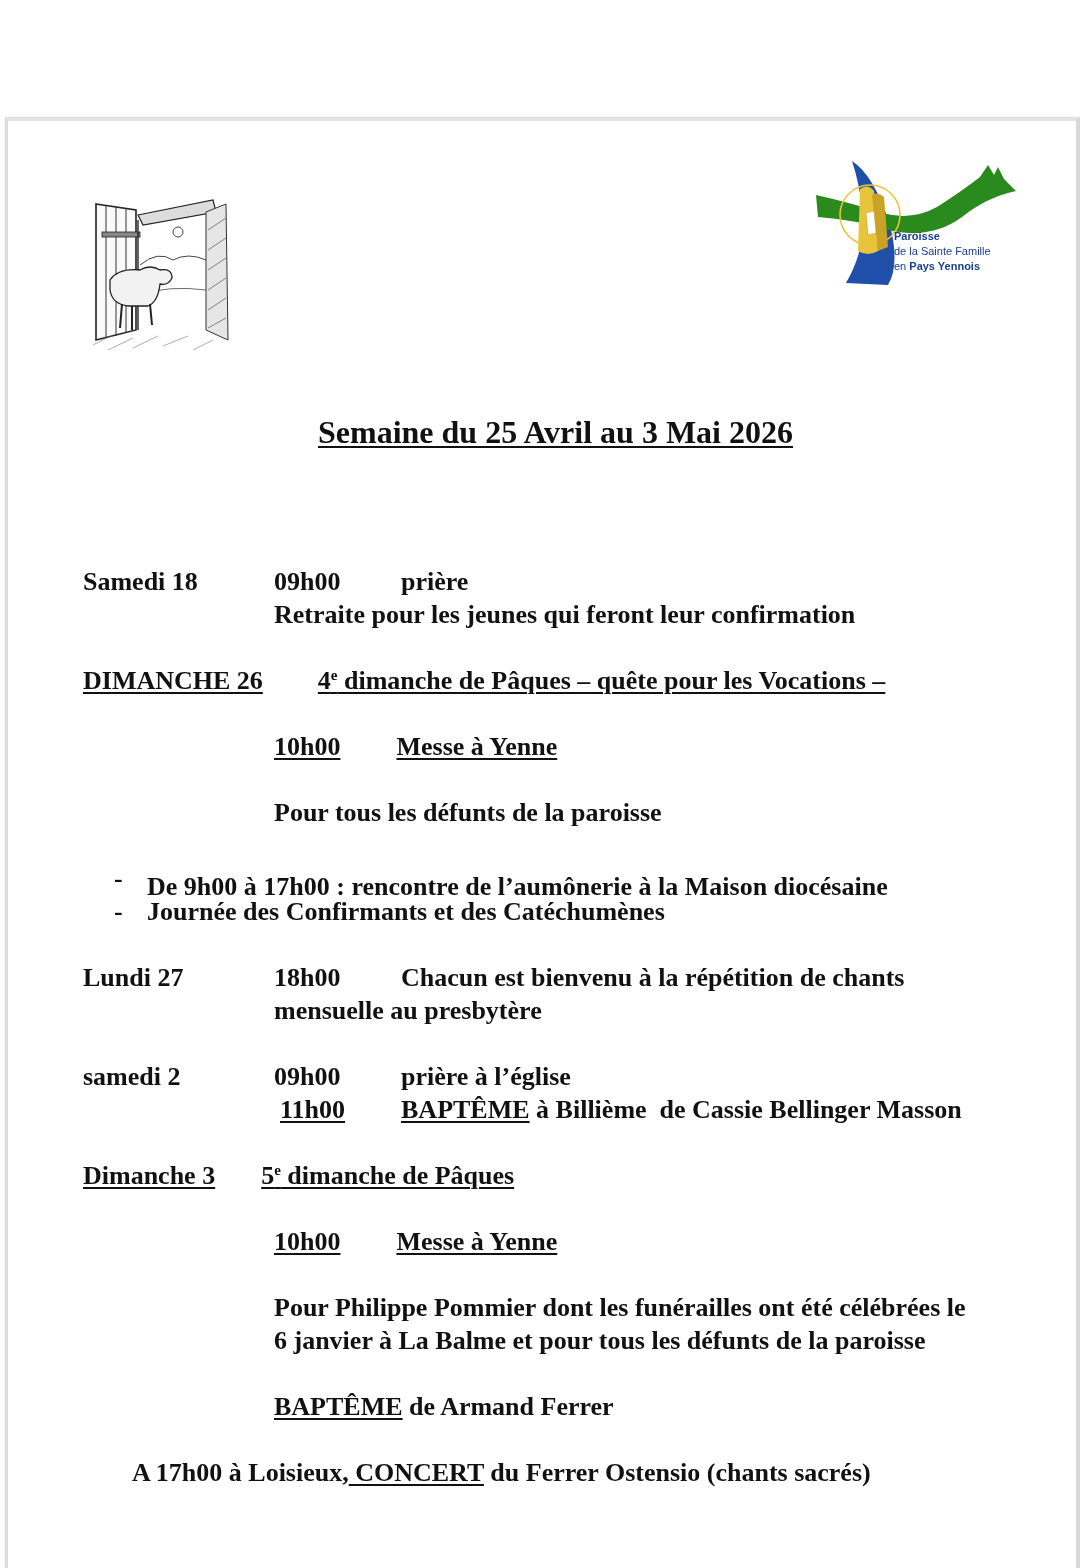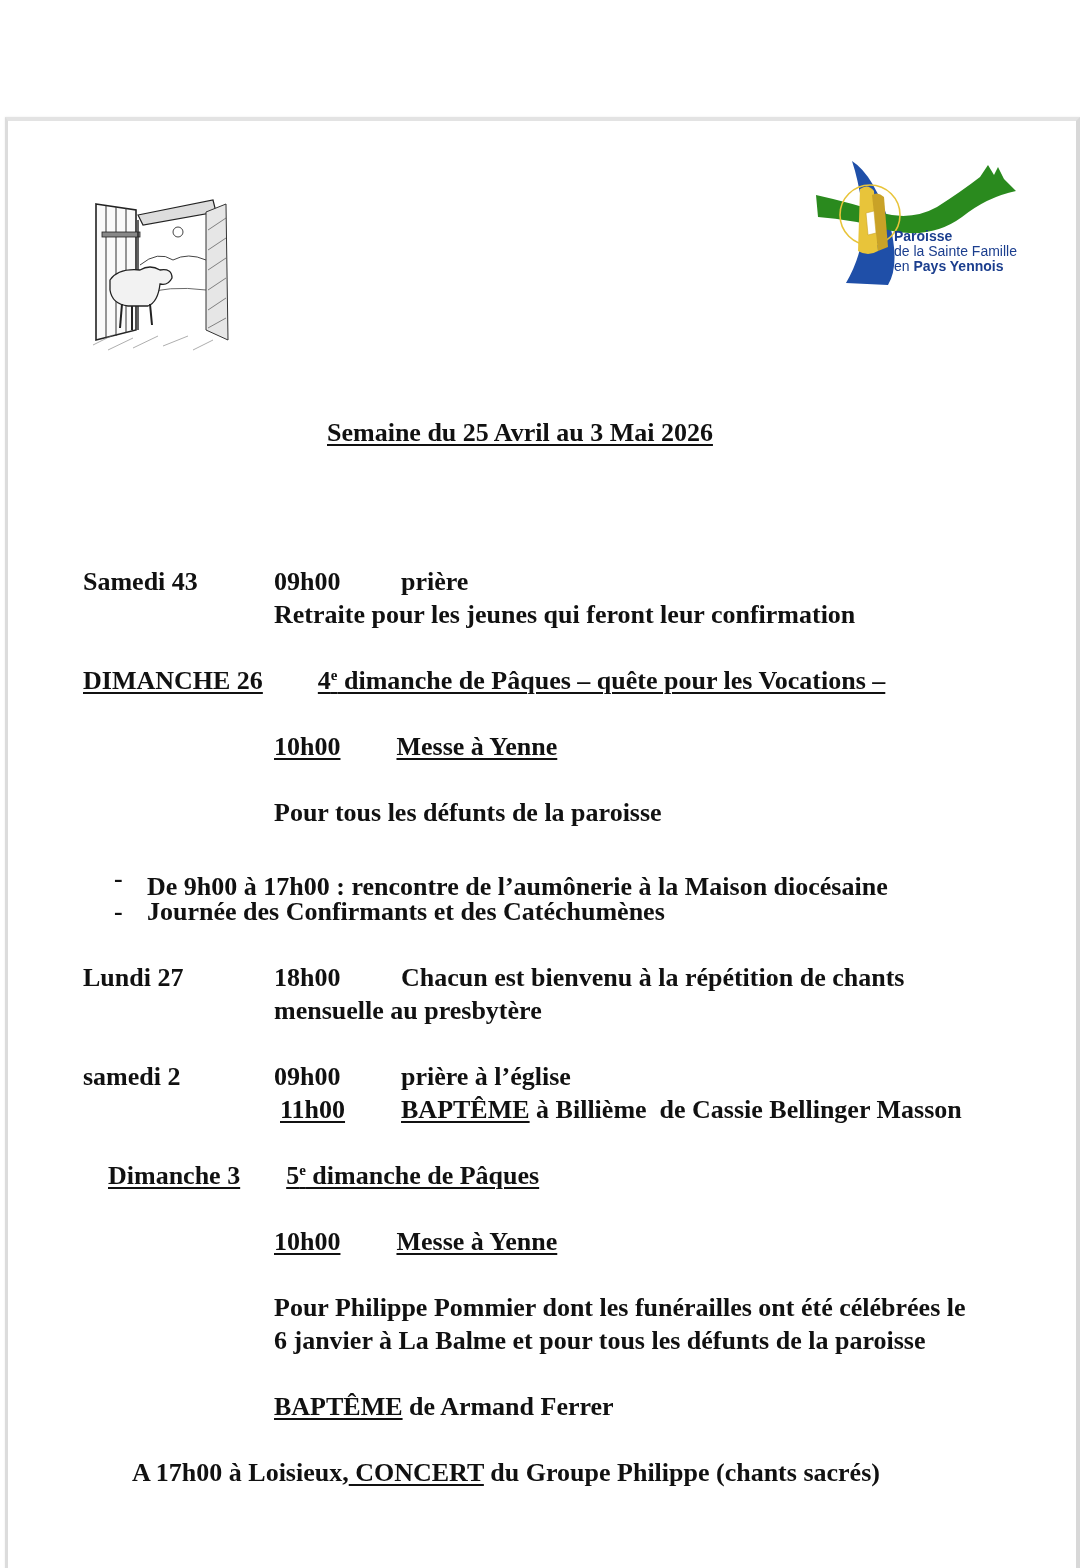--- a/index.html
+++ b/index.html
@@ -9,22 +9,22 @@
   }
   .sheet {
     position: absolute; left: 5px; top: 117px; width: 1068px; height: 1460px;
     background: #ffffff; border-top: 4px solid #e3e3e3; border-left: 3px solid #dcdcdc; border-right: 4px solid #d8d8d8;
     box-shadow: 0 0 2px rgba(0,0,0,0.08);
   }
   .abs { position: absolute; }
   .t { font-weight: bold; font-size: 26px; line-height: 33px; white-space: nowrap; }
   .u { text-decoration: underline; text-decoration-thickness: 2px; text-underline-offset: 3px; }
   sup { font-size: 15px; vertical-align: top; line-height: 20px; position: relative; top: 1px; }
-  .title { font-size: 26px; margin-left: 9px; }
-  .logo-text { font-family: "Liberation Sans", sans-serif; font-size: 14px; line-height: 15px; color: #1b3e8e; white-space: nowrap; }
+  .title { font-size: 32px; }
+  .logo-text { font-family: "Liberation Sans", sans-serif; font-size: 11px; line-height: 15px; color: #1b3e8e; white-space: nowrap; }
   .logo-text b { font-weight: bold; }
 </style>
 </head>
 <body>
 
 <div class="sheet"></div>
 
 <svg class="abs" style="left:88px; top:190px;" width="145" height="165" viewBox="0 0 145 165">
 
   <polygon points="8,14 48,20 48,140 8,150" fill="#fafafa" stroke="#222" stroke-width="1.6"></polygon>
@@ -80,21 +80,21 @@
   </svg>
   <div class="abs logo-text" style="left:82px; top:74px;">
     <div><b>Paroisse</b></div>
     <div>de la Sainte Famille</div>
     <div><span>en </span><b>Pays Yennois</b></div>
   </div>
 </div>
 
 <div class="abs t title u" style="left:318px; top:416px;">Semaine du 25 Avril au 3 Mai 2026</div>
 
-<div class="abs t" style="left:83px; top:565px;">Samedi 43</div>
+<div class="abs t" style="left:83px; top:565px;">Samedi 18</div>
 <div class="abs t" style="left:274px; top:565px;">09h00</div>
 <div class="abs t" style="left:401px; top:565px;">prière</div>
 <div class="abs t" style="left:274px; top:598px;">Retraite pour les jeunes qui feront leur confirmation</div>
 
 <div class="abs t u" style="left:83px; top:664px; width:882px;">
   <span>DIMANCHE 26</span><span style="display:inline-block; width:55px;"></span><span>4</span><sup>e</sup><span> dimanche de Pâques – quête pour les Vocations –</span>
 </div>
 <div class="abs t u" style="left:274px; top:730px;">
   <span>10h00</span><span style="display:inline-block; width:56px;"></span><span>Messe à Yenne</span>
 </div>
@@ -110,26 +110,26 @@
 <div class="abs t" style="left:401px; top:961px;text-align:right;">Chacun est bienvenu à la répétition de chants</div>
 <div class="abs t" style="left:274px; top:994px;">mensuelle au presbytère</div>
 
 <div class="abs t" style="left:83px; top:1060px;">samedi 2</div>
 <div class="abs t" style="left:274px; top:1060px;">09h00</div>
 <div class="abs t" style="left:401px; top:1060px;">prière à l’église</div>
 <div class="abs t" style="left:280px; top:1093px;">
   <span class="u"><span>11h00</span><span style="display:inline-block; width:56px;"></span><span>BAPTÊME</span></span><span style="white-space:pre;"> à Billième  de Cassie Bellinger Masson</span>
 </div>
 
-<div class="abs t u" style="left:83px; top:1159px;margin-left:25px;">
+<div class="abs t u" style="left:83px; top:1159px;">
   <span>Dimanche 3</span><span style="display:inline-block; width:46px;"></span><span>5</span><sup>e</sup><span> dimanche de Pâques</span>
 </div>
 <div class="abs t u" style="left:274px; top:1225px;">
   <span>10h00</span><span style="display:inline-block; width:56px;"></span><span>Messe à Yenne</span>
 </div>
 <div class="abs t" style="left:274px; top:1291px;">Pour Philippe Pommier dont les funérailles ont été célébrées le</div>
 <div class="abs t" style="left:274px; top:1324px;">6 janvier à La Balme et pour tous les défunts de la paroisse</div>
 <div class="abs t" style="left:274px; top:1390px;">
   <span class="u">BAPTÊME</span><span style="white-space:pre;"> de Armand Ferrer</span>
 </div>
 <div class="abs t" style="left:132px; top:1456px;">
-  <span>A 17h00 à Loisieux,</span><span class="u" style="white-space:pre;"> CONCERT</span><span style="white-space:pre;"> du Groupe Philippe (chants sacrés)</span>
+  <span>A 17h00 à Loisieux,</span><span class="u" style="white-space:pre;"> CONCERT</span><span style="white-space:pre;"> du Ferrer Ostensio (chants sacrés)</span>
 </div>
 
 </body></html>

